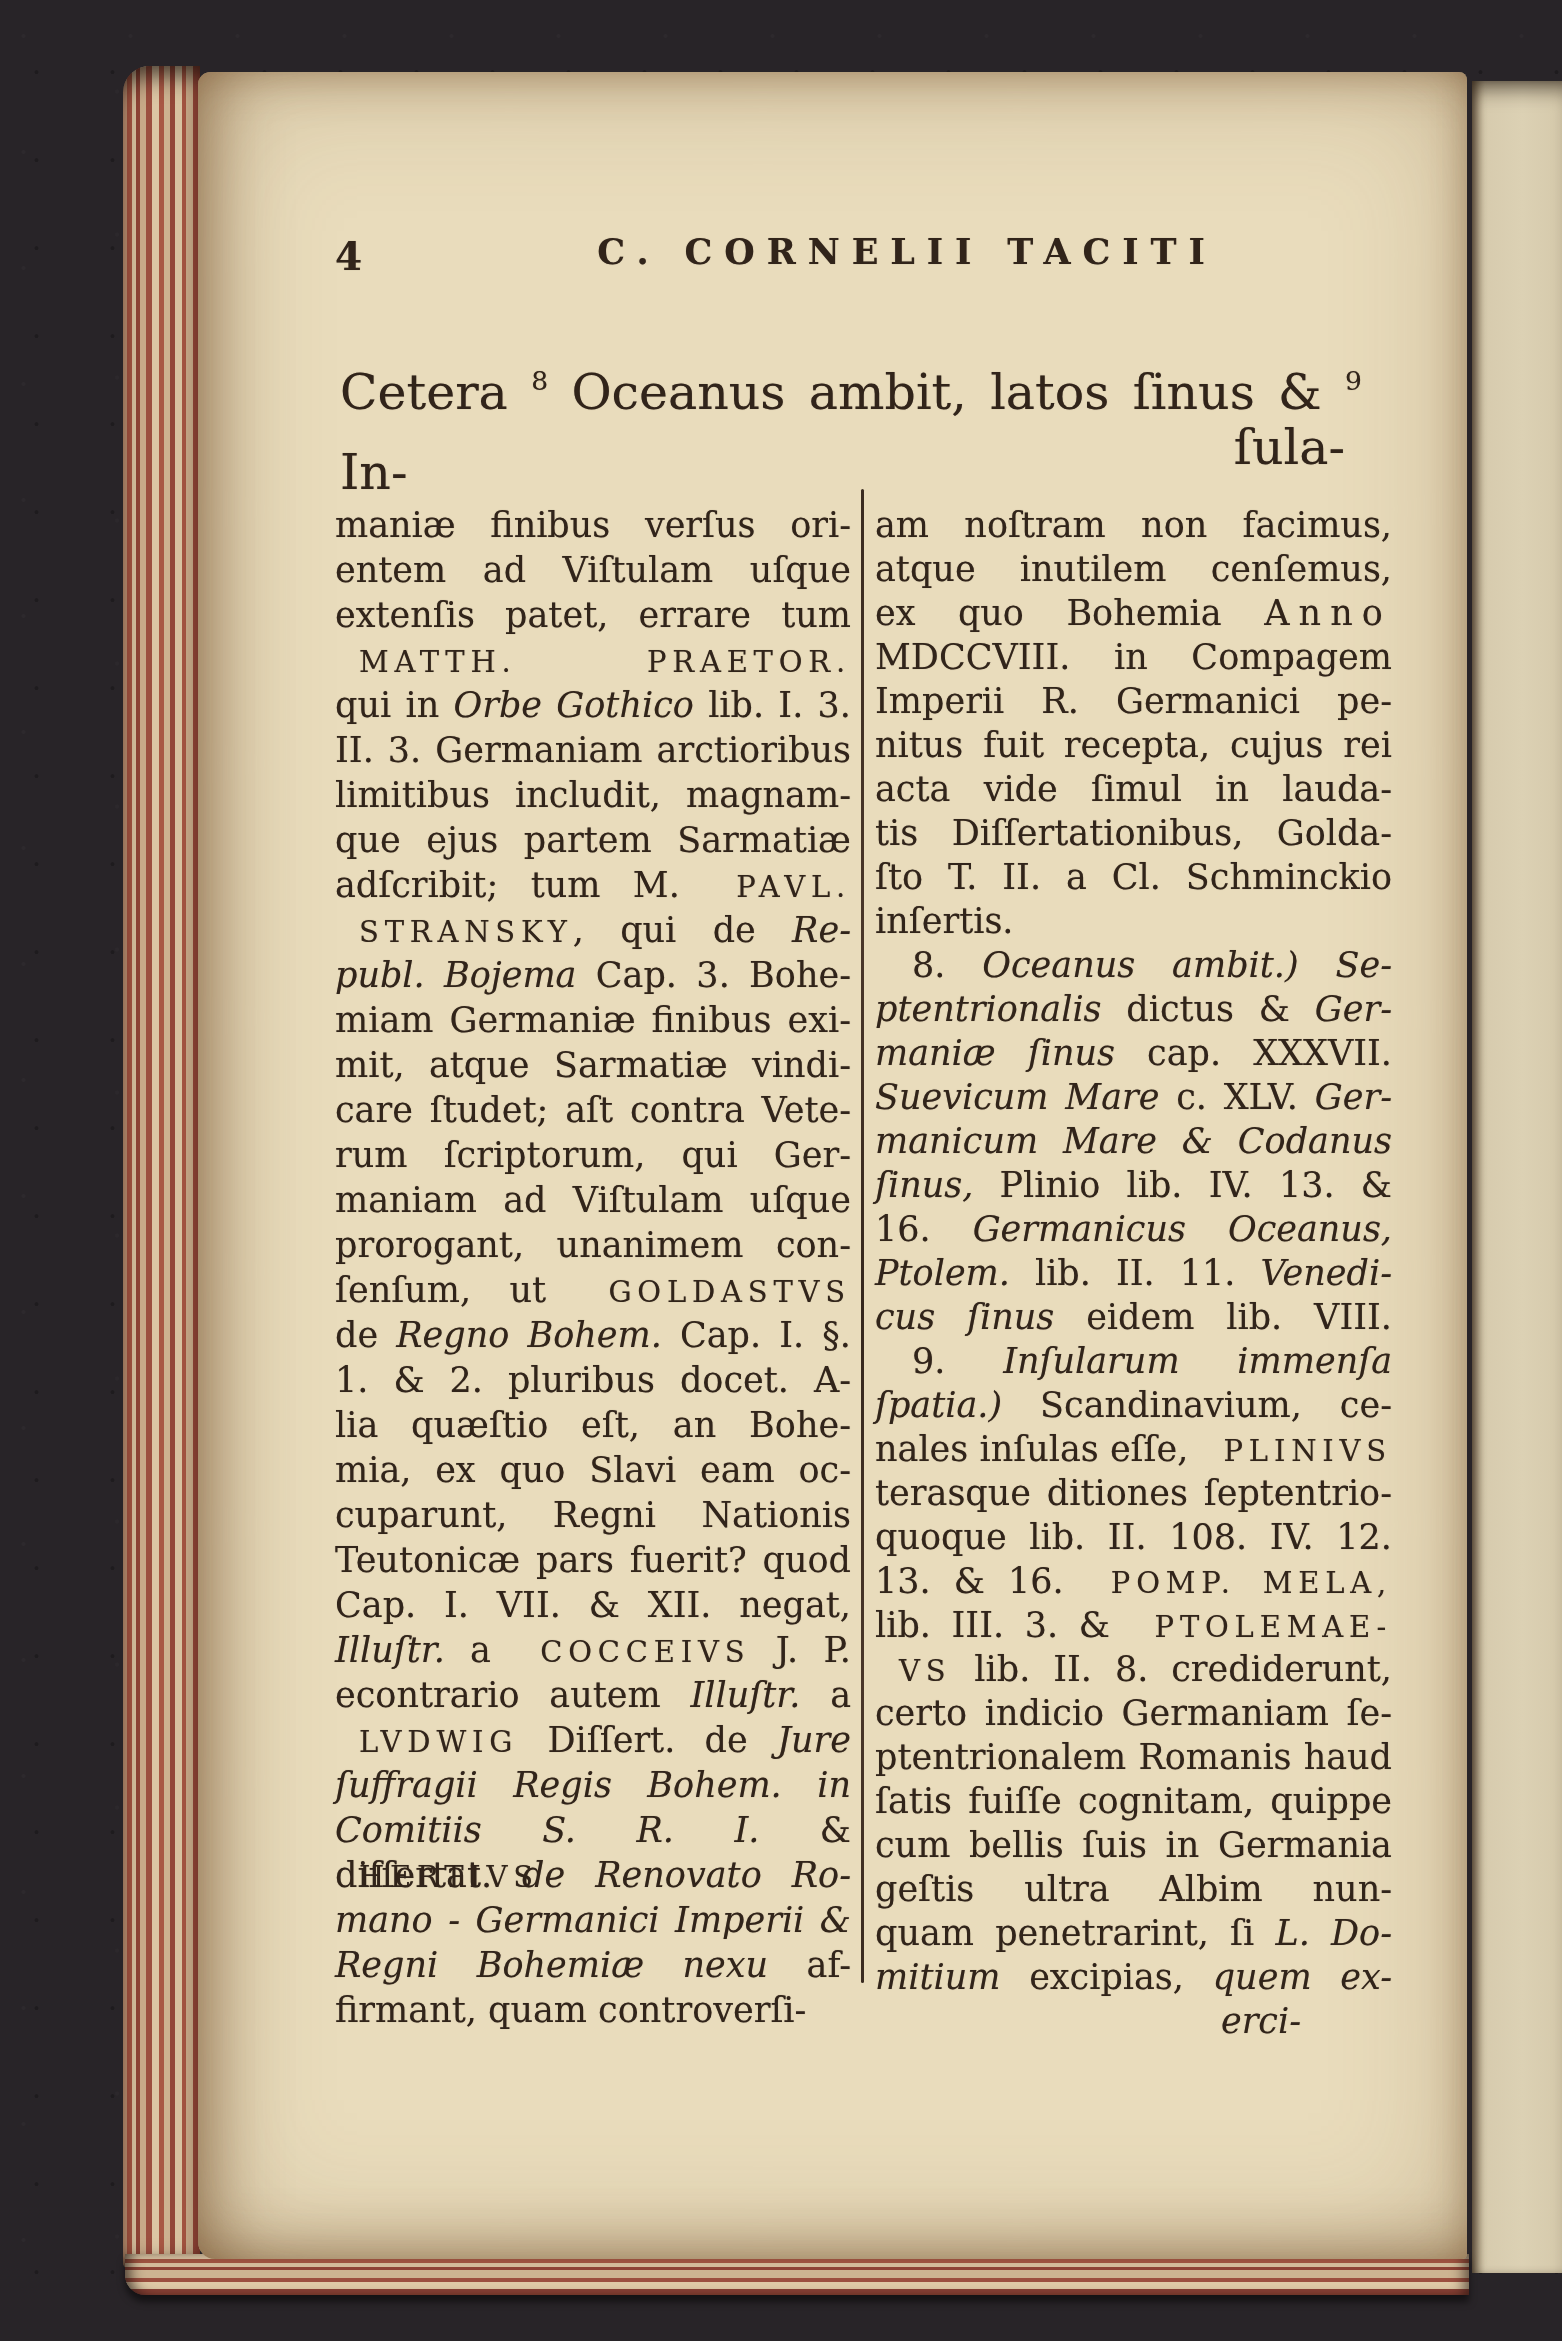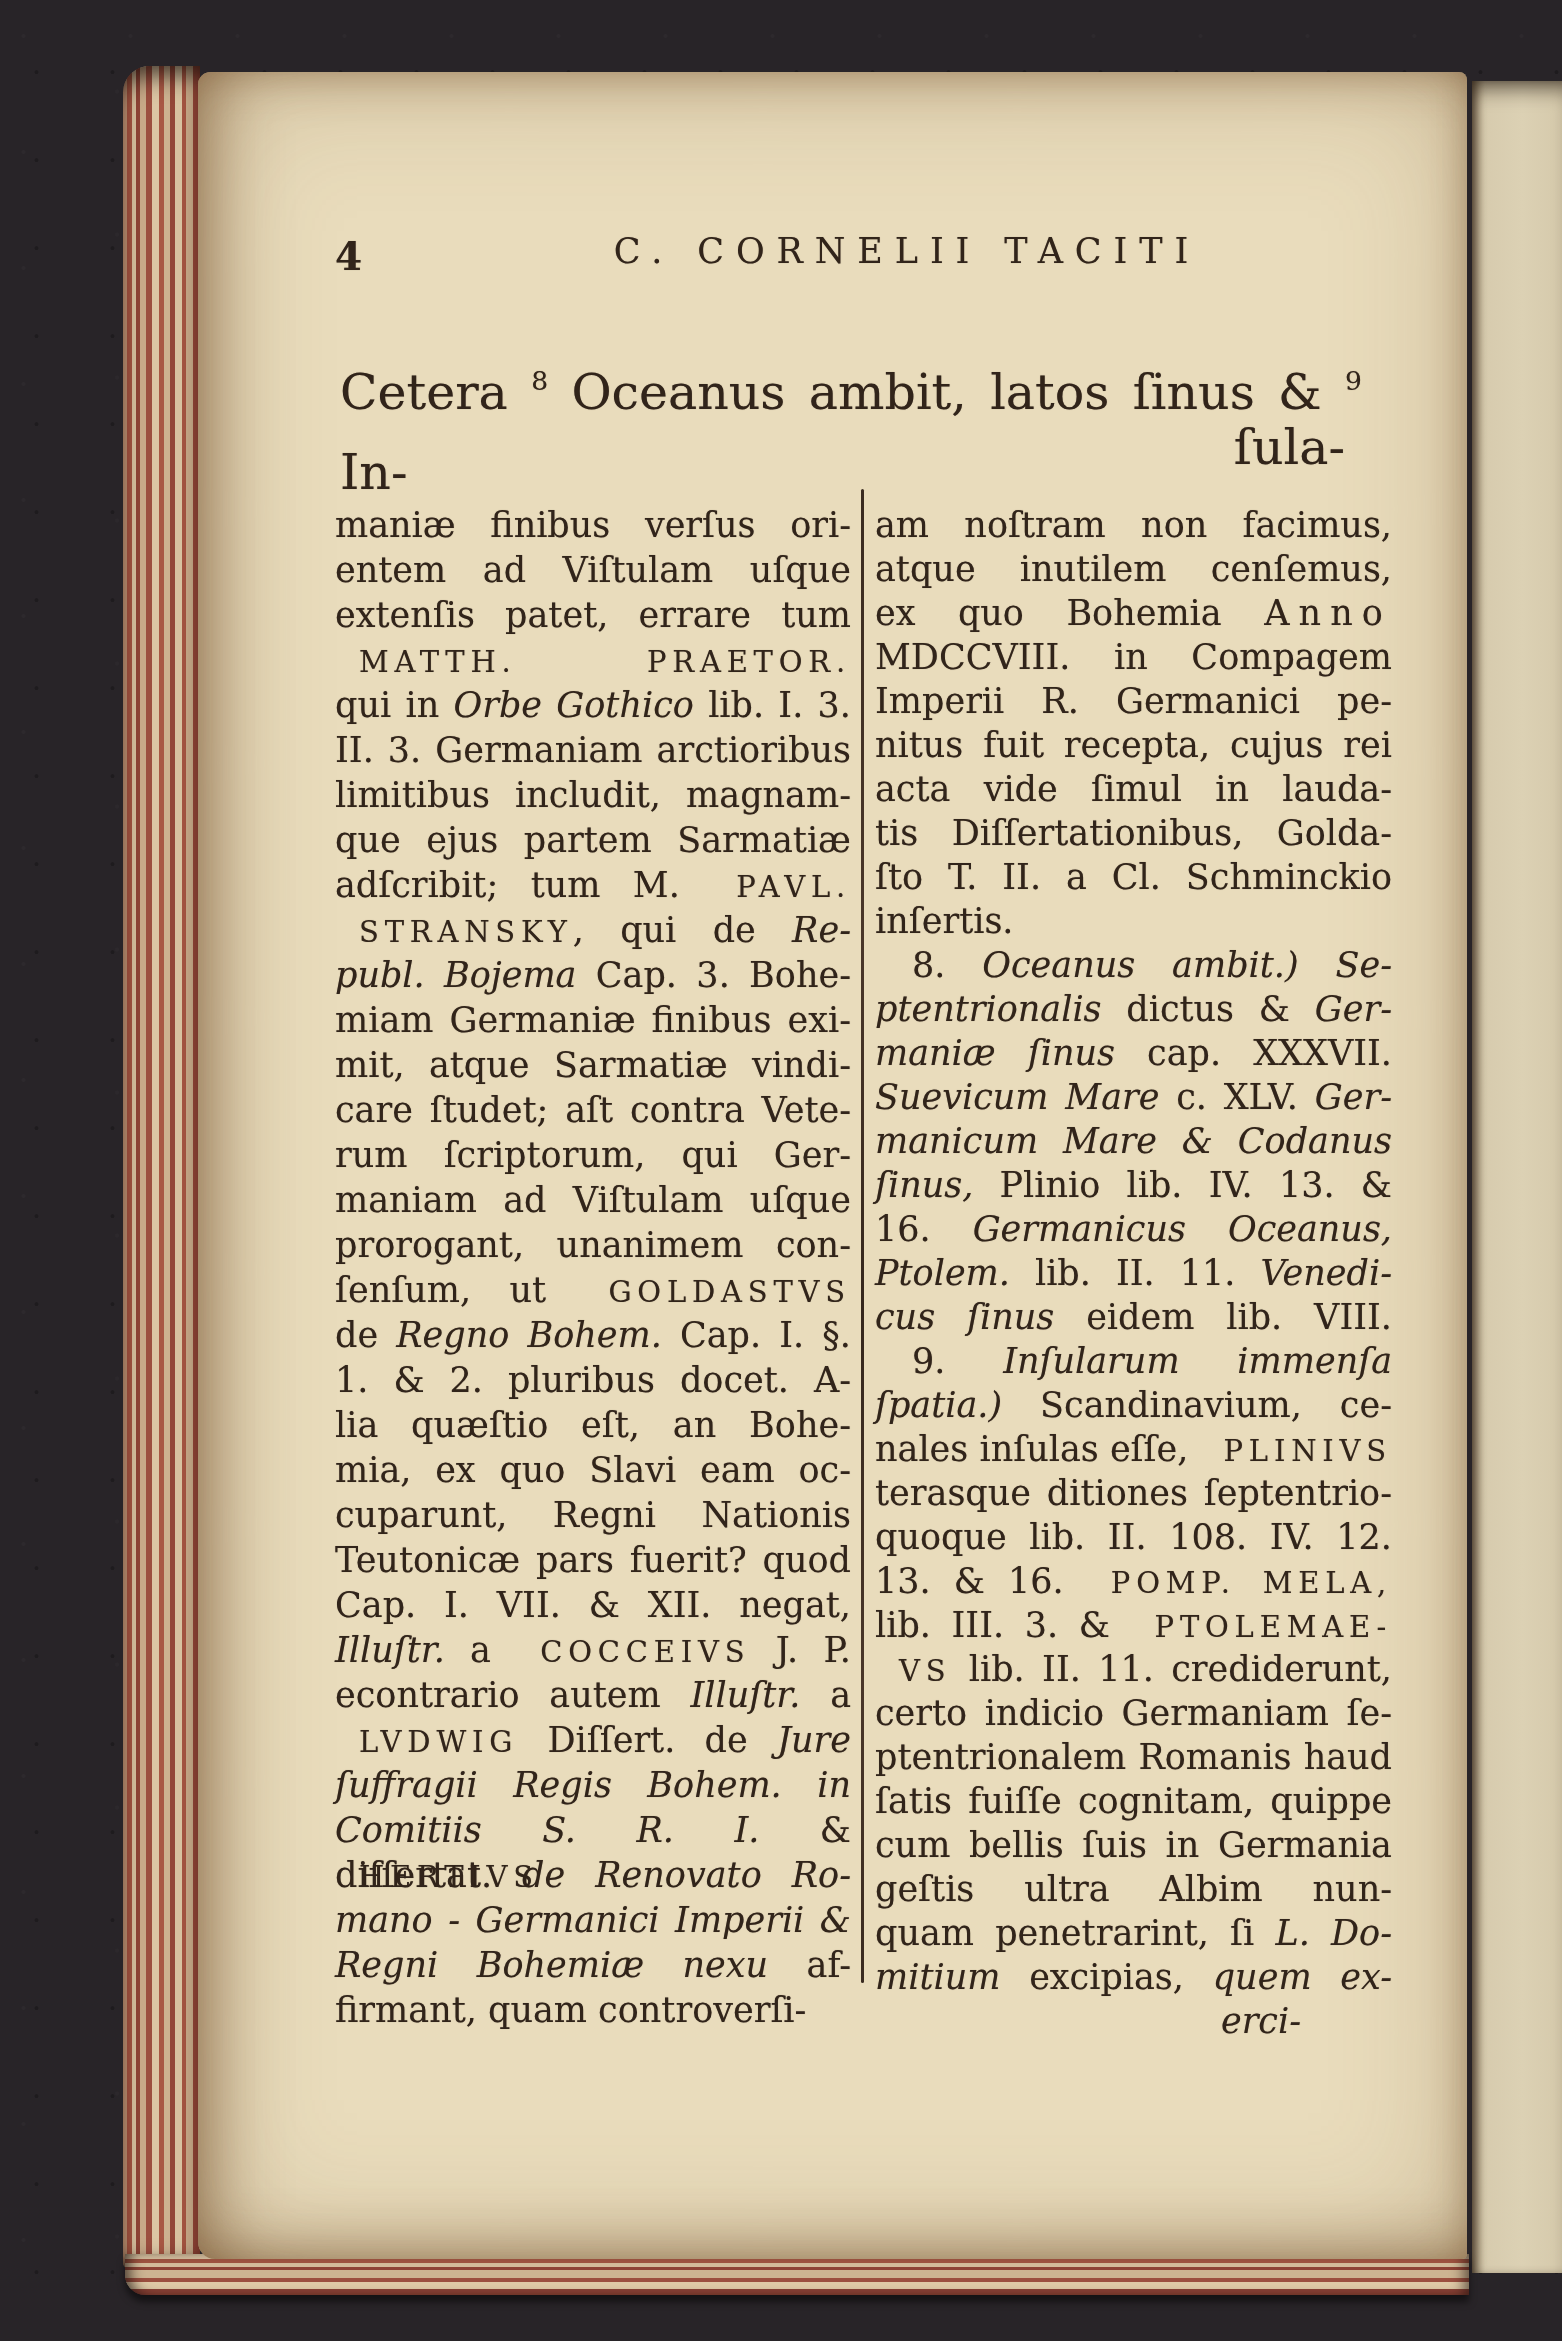--- a/index.html
+++ b/index.html
@@ -56,21 +56,21 @@
       inset -20.3px 0 47px -26.6px rgba(105,66,32,.38),
       inset 0 -34px 62px -31px rgba(105,66,32,.42),
       inset 0 23.4px 47px -26.6px rgba(105,66,32,.34);
   }
 
   
   .ink{color:#31241a;text-shadow:0 0 0.8px rgba(49,36,26,.45);}
   .page-number{position:absolute;left:137px;top:161px;font-size:39px;font-weight:bold;}
   .running-header{
     position:absolute;left:709px;top:159px;transform:translateX(-50%);
-    font-size:35px;letter-spacing:.34em;white-space:nowrap;font-weight:400;
+    font-size:35px;letter-spacing:.34em;white-space:nowrap;font-weight:700;
   }
   .heading{position:absolute;left:142px;top:269px;width:1022px;}
   .heading .line{font-size:49px;height:67px;line-height:80px;}
   .heading .seg-sup{font-size:26.6px;vertical-align:19px;}
   .heading .al-r{padding-right:17px;text-align:right;}
 
   .line{display:block;text-align:justify;text-align-last:justify;white-space:normal;}
   .al-l{text-align:left;text-align-last:left;}
   .al-r{text-align:right;text-align-last:right;}
   .ind{text-indent:37px;}
@@ -167,21 +167,21 @@
       <div class="line"><span class="seg-r">16. </span><span class="seg-i">Germanicus Oceanus,</span></div>
       <div class="line"><span class="seg-i">Ptolem.</span><span class="seg-r"> lib. II. 11. </span><span class="seg-i">Venedi-</span></div>
       <div class="line"><span class="seg-i">cus ſinus</span><span class="seg-r"> eidem lib. VIII.</span></div>
       <div class="line ind"><span class="seg-r">9. </span><span class="seg-i">Inſularum immenſa</span></div>
       <div class="line"><span class="seg-i">ſpatia.)</span><span class="seg-r"> Scandinavium, ce-</span></div>
       <div class="line"><span class="seg-r">nales inſulas eſſe, </span><span class="seg-c">PLINIVS</span></div>
       <div class="line"><span class="seg-r">terasque ditiones ſeptentrio-</span></div>
       <div class="line"><span class="seg-r">quoque lib. II. 108. IV. 12.</span></div>
       <div class="line"><span class="seg-r">13. &amp; 16. </span><span class="seg-c">POMP. MELA,</span></div>
       <div class="line"><span class="seg-r">lib. III. 3. &amp; </span><span class="seg-c">PTOLEMAE-</span></div>
-      <div class="line"><span class="seg-c">VS</span><span class="seg-r"> lib. II. 11. crediderunt,</span></div>
+      <div class="line"><span class="seg-c">VS</span><span class="seg-r"> lib. II. 8. crediderunt,</span></div>
       <div class="line"><span class="seg-r">certo indicio Germaniam ſe-</span></div>
       <div class="line"><span class="seg-r">ptentrionalem Romanis haud</span></div>
       <div class="line"><span class="seg-r">ſatis fuiſſe cognitam, quippe</span></div>
       <div class="line"><span class="seg-r">cum bellis ſuis in Germania</span></div>
       <div class="line"><span class="seg-r">geſtis ultra Albim nun-</span></div>
       <div class="line"><span class="seg-r">quam penetrarint, ſi </span><span class="seg-i">L. Do-</span></div>
       <div class="line"><span class="seg-i">mitium</span><span class="seg-r"> excipias, </span><span class="seg-i">quem ex-</span></div>
       <div class="line al-r"><span class="seg-i">erci-</span></div>
     </div>
 </div>

